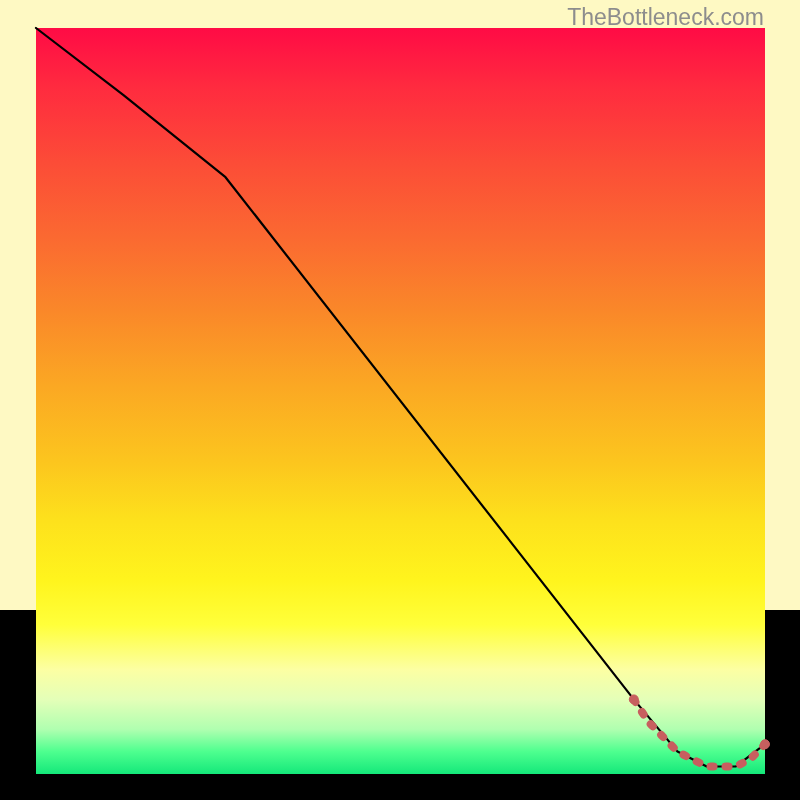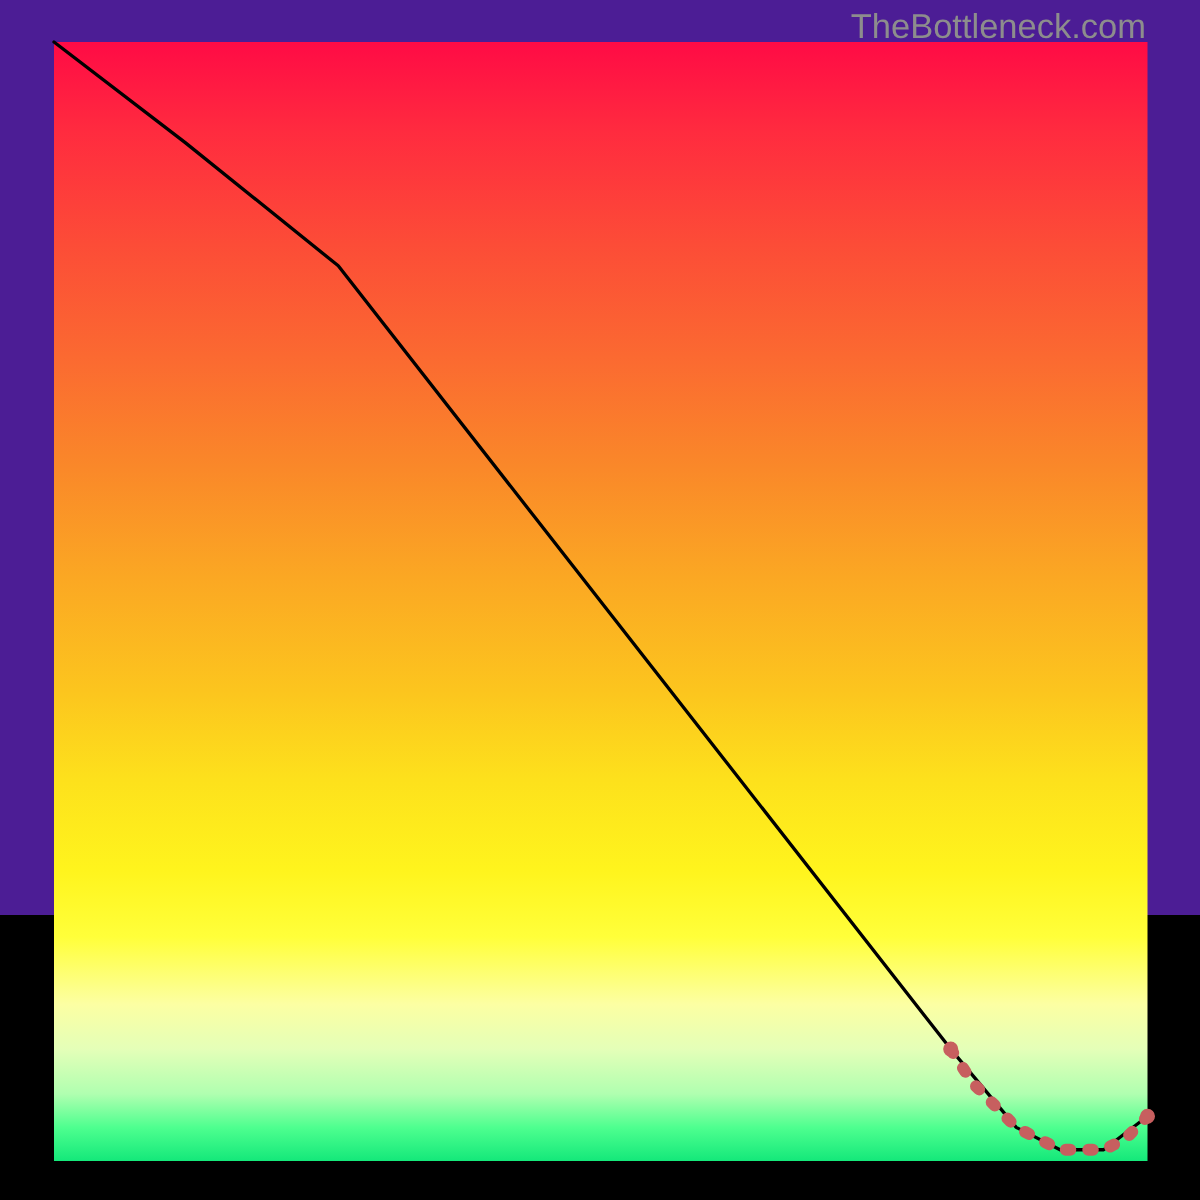--- a/index.html
+++ b/index.html
@@ -8,21 +8,21 @@
     width: 800px;
     height: 800px;
     background: #000;
     font-family: Arial, Helvetica, sans-serif;
     overflow: hidden;
   }
   .stage {
     position: relative;
     width: 800px;
     height: 610px;
-    background: #4c1d95;
+    background: #fef9c3;
   }
   .plot {
     position: absolute;
     left: 36px;
     top: 28px;
     width: 729px;
     height: 746px;
     
     background: linear-gradient(
       to bottom,

